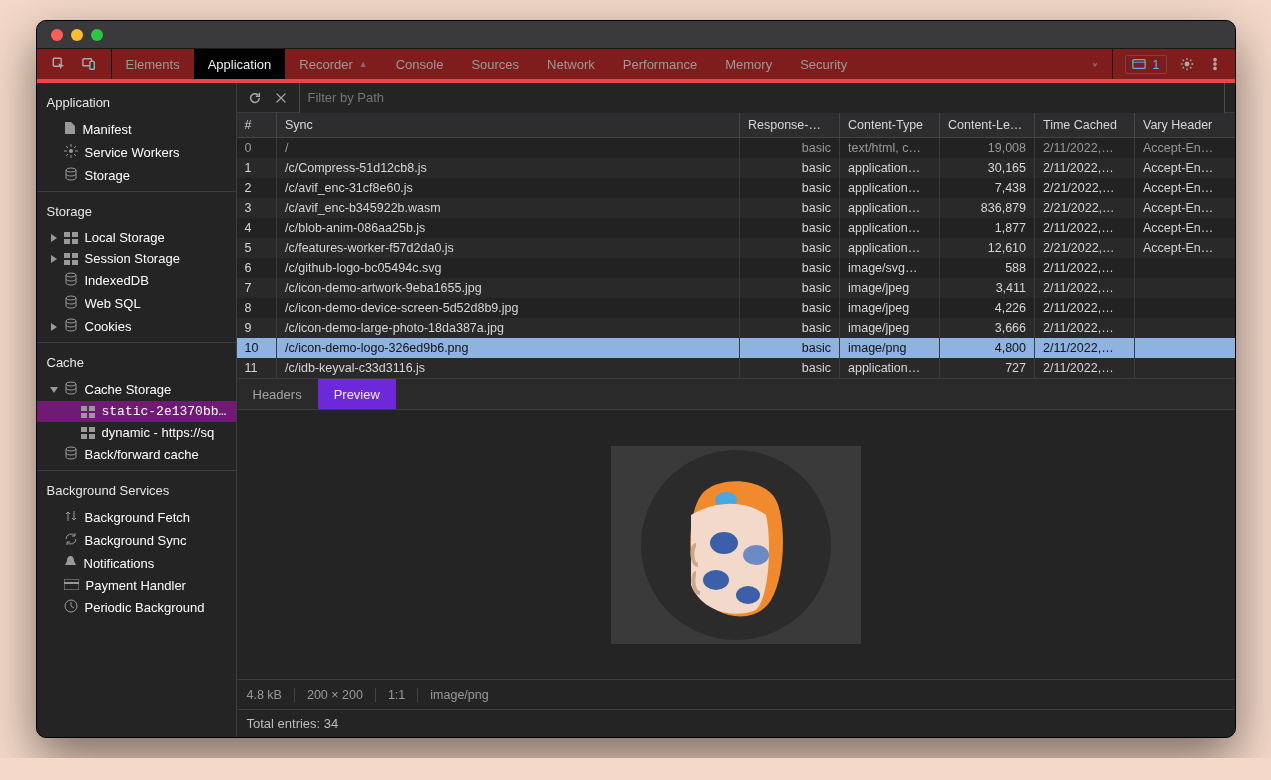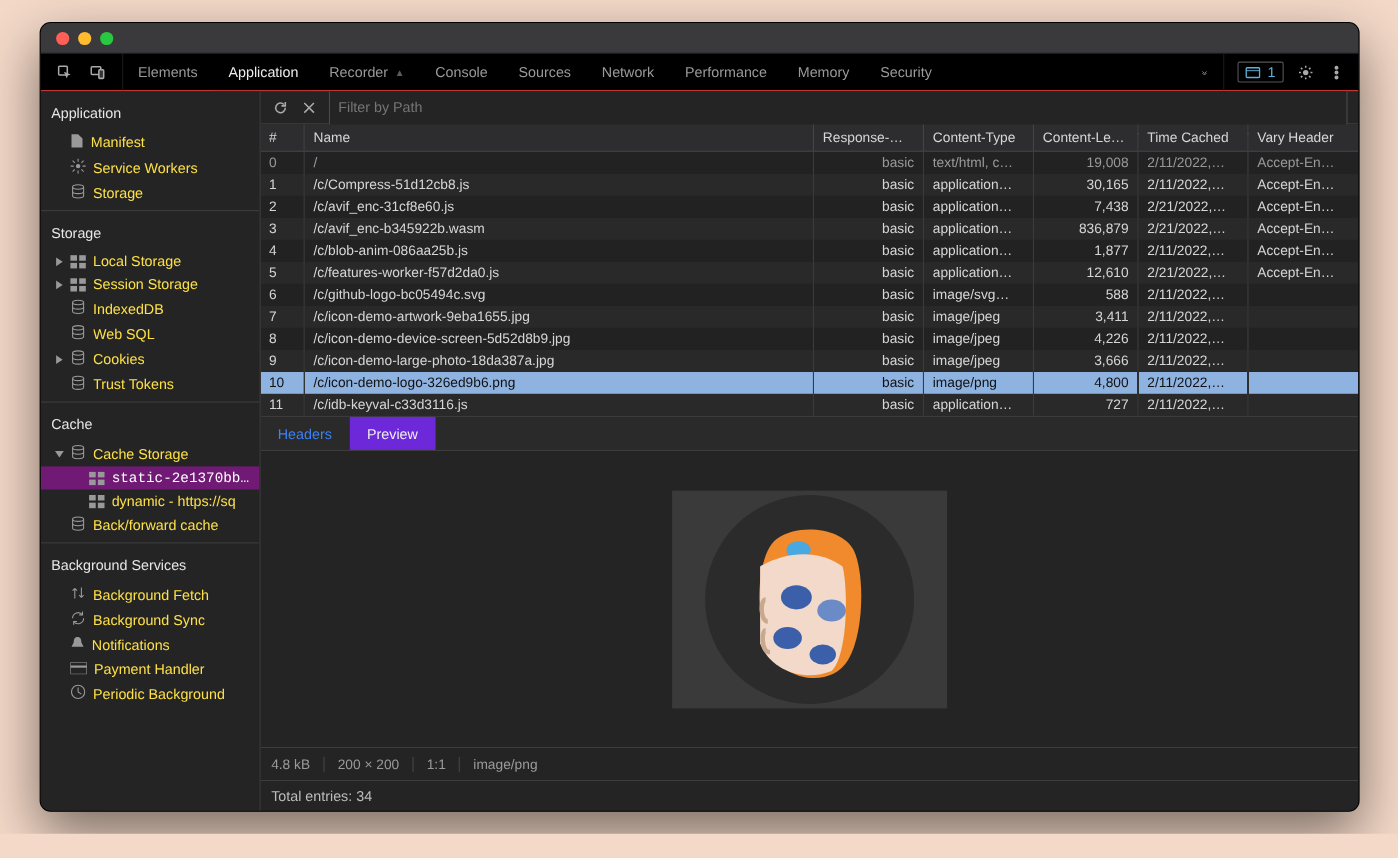--- a/index.html
+++ b/index.html
@@ -38,24 +38,24 @@
   .title-text {
     position: absolute; left: 0; right: 0;
     text-align: center;
     color: #bdbdbd;
     font-size: 13px;
     pointer-events: none;
     font-weight: 500;
   }
   .tabbar {
     height: 34px;
-    background: #000000;
+    background: #7f1d1d;
     display: flex;
     align-items: stretch;
-    border-bottom: 1px solid #ef4444;
+    border-bottom: 4px solid #ef4444;
   }
   .tabbar-left {
     display: flex; align-items: center; gap: 14px;
     padding: 0 14px;
     border-right: 1px solid #1a1a1a;
   }
   .tablist { display: flex; align-items: stretch; flex: 1; overflow: hidden; }
   .tab {
     padding: 0 14px;
     display: flex; align-items: center;
@@ -86,21 +86,21 @@
   .panel:last-child{border-bottom:none;}
   .panel-title {
     padding: 4px 10px 8px 10px;
     color: #e6e6e6;
     font-size: 13px;
   }
   .tree-item {
     display: flex; align-items: center;
     padding: 3px 6px 3px 14px;
     gap: 7px;
-    color: #fde047;
+    color: #ffffff;
     white-space: nowrap;
     overflow: hidden;
   }
   .tree-item.nested2 { padding-left: 44px; }
   .tree-item.selected { background: #701a75; color: #fff; font-family: Liberation Mono, monospace; }
   .arrow {
     width: 0; height: 0; border-top: 4px solid transparent;
     border-bottom: 4px solid transparent; border-left: 6px solid #999;
     flex-shrink: 0;
   }
@@ -149,21 +149,21 @@
   tbody tr.even { background: #292929; }
   tbody tr.odd  { background: #222; }
   tbody tr.partial td { color:#999;}
   tbody tr.selrow td { background: #8fb3e0; color: #111; }
   .num { text-align: right; }
 
   .sub-tabs {
     display:flex; height: 32px; background:#2a2a2a;
     border-top:1px solid #3d3d3d;border-bottom:1px solid #3d3d3d;
   }
-  .sub-tab{padding:0 16px;display:flex;align-items:center;color:#3b82f6;}
+  .sub-tab{padding:0 16px;display:flex;align-items:center;color:#a3a3a3;}
   .sub-tab.active{background:#6d28d9;color:#eee;}
 
   .preview-area{
     flex:1;background:#242424;display:flex;align-items:center;justify-content:center;
     overflow:hidden;
   }
   .preview-img{
     width:250px;height:198px;background:#3a3a3a;
     display:flex;align-items:center;justify-content:center;
   }
@@ -315,29 +315,20 @@
             </div>
             <div class="tree-item">
               <span class="arrow"></span>
               <span><svg width="14" height="14" viewBox="0 0 14 14">
                   <ellipse cx="7" cy="3" rx="5" ry="2" fill="none" stroke="#999"></ellipse>
                   <path d="M2 3v8c0 1.1 2.2 2 5 2s5-.9 5-2V3" fill="none" stroke="#999"></path>
                   <path d="M2 7c0 1.1 2.2 2 5 2s5-.9 5-2" fill="none" stroke="#999"></path>
                 </svg></span>
               <span class="tree-label">Cookies</span>
             </div>
-            <div class="tree-item">
-              <span class="arrow spacer"></span>
-              <span><svg width="14" height="14" viewBox="0 0 14 14">
-                  <ellipse cx="7" cy="3" rx="5" ry="2" fill="none" stroke="#999"></ellipse>
-                  <path d="M2 3v8c0 1.1 2.2 2 5 2s5-.9 5-2V3" fill="none" stroke="#999"></path>
-                  <path d="M2 7c0 1.1 2.2 2 5 2s5-.9 5-2" fill="none" stroke="#999"></path>
-                </svg></span>
-              <span class="tree-label">Trust Tokens</span>
-            </div>
           </div>
       </div>
       <div class="panel">
         <div class="panel-title">Cache</div>
         <div id="panel-cache">
             <div class="tree-item">
               <span class="arrow down"></span>
               <span><svg width="14" height="14" viewBox="0 0 14 14">
                   <ellipse cx="7" cy="3" rx="5" ry="2" fill="none" stroke="#999"></ellipse>
                   <path d="M2 3v8c0 1.1 2.2 2 5 2s5-.9 5-2V3" fill="none" stroke="#999"></path>
@@ -431,21 +422,21 @@
               <col>
               <col style="width:100px">
               <col style="width:100px">
               <col style="width:95px">
               <col style="width:100px">
               <col style="width:100px">
           </colgroup>
           <thead>
               <tr id="thead-row">
                 <th>#</th>
-                <th>Name</th>
+                <th>Sync</th>
                 <th>Response-…</th>
                 <th>Content-Type</th>
                 <th>Content-Le…</th>
                 <th>Time Cached</th>
                 <th>Vary Header</th>
               </tr>
             </thead>
           <tbody id="tbody">
               <tr class="odd partial">
                 <td>0</td>

